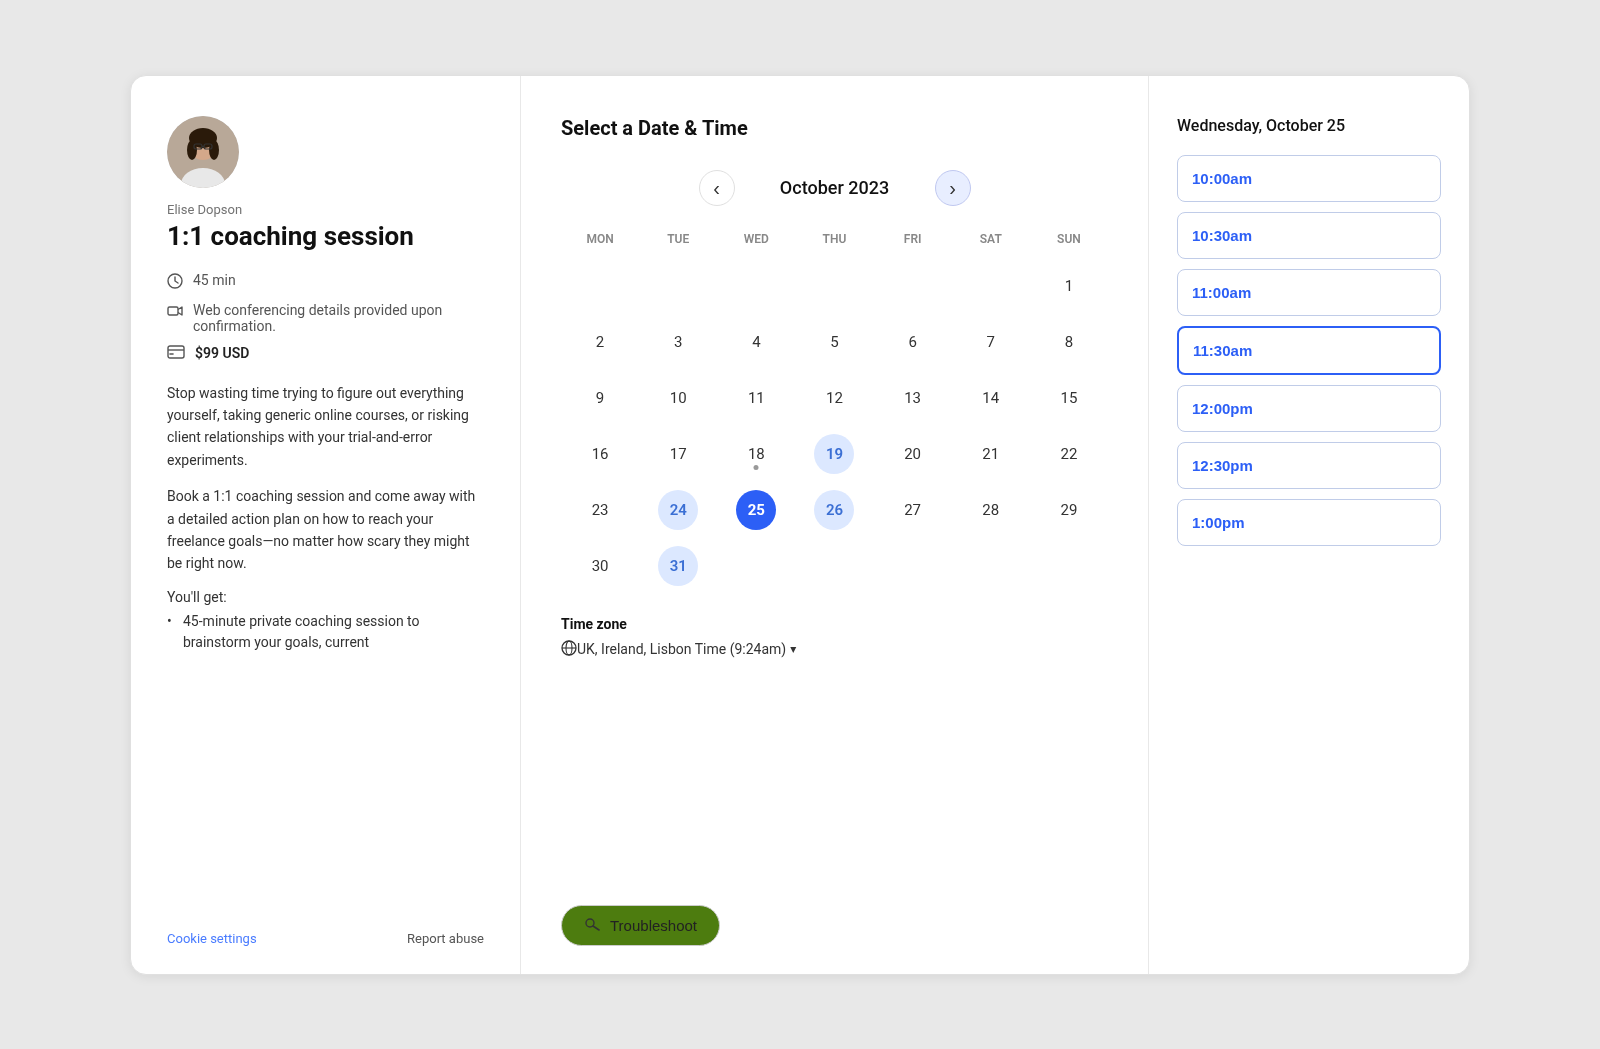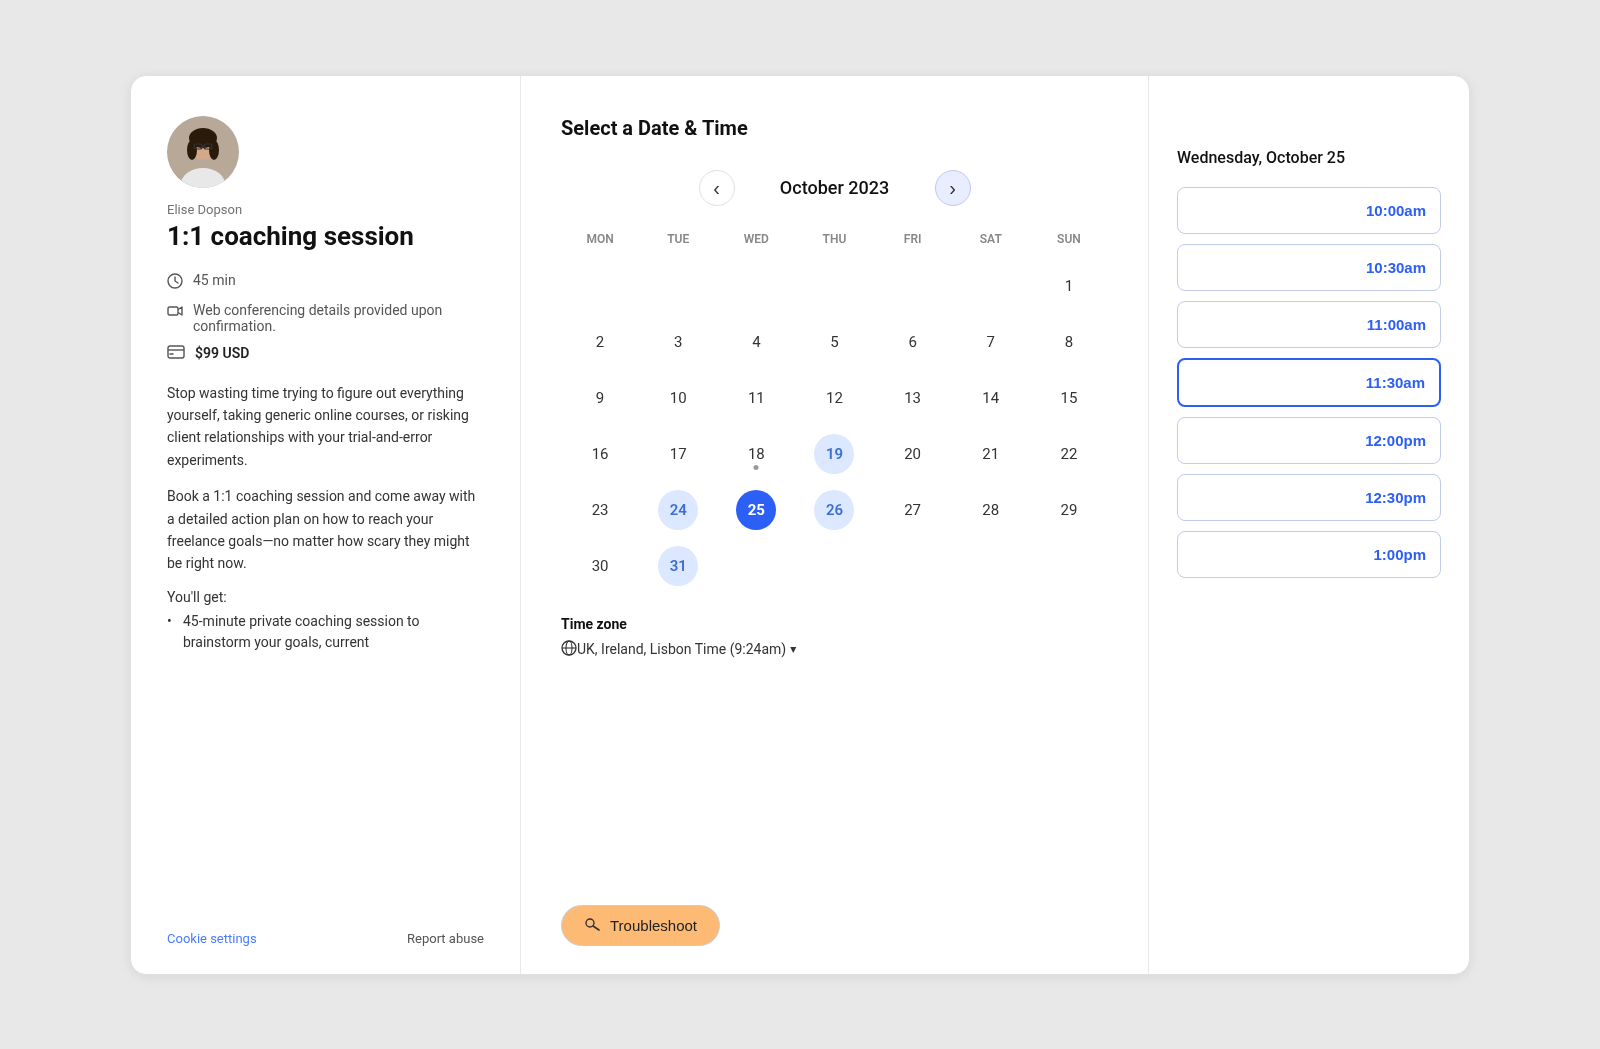--- a/index.html
+++ b/index.html
@@ -263,55 +263,54 @@
       gap: 4px;
     }
     .bottom-section {
       margin-top: auto;
       padding-top: 24px;
     }
     .troubleshoot-btn {
       border: 1.5px solid #ccc;
       border-radius: 40px;
       padding: 10px 22px;
-      background: #fdba74;
+      background: #4d7c0f;
       cursor: pointer;
       display: flex;
       align-items: center;
       gap: 10px;
       font-size: 15px;
       color: #222;
       font-weight: 500;
     }
 
     
     .right-panel {
       width: 320px;
       flex-shrink: 0;
       padding: 40px 28px 28px 28px;
       display: flex;
       flex-direction: column;
-      margin-top: 32px;
     }
     .selected-date-label {
       font-size: 16px;
       font-weight: 500;
       color: #111;
       margin-bottom: 20px;
     }
     .time-slots {
       display: flex;
       flex-direction: column;
       gap: 10px;
     }
     .time-slot {
       border: 1.5px solid #c0cce8;
       border-radius: 8px;
       padding: 14px;
-      text-align: right;
+      text-align: left;
       font-size: 15px;
       font-weight: 600;
       color: #2c5ff6;
       cursor: pointer;
       background: #fff;
       transition: background 0.15s, border-color 0.15s;
     }
     .time-slot.active {
       border: 2px solid #2c5ff6;
       background: #fff;

